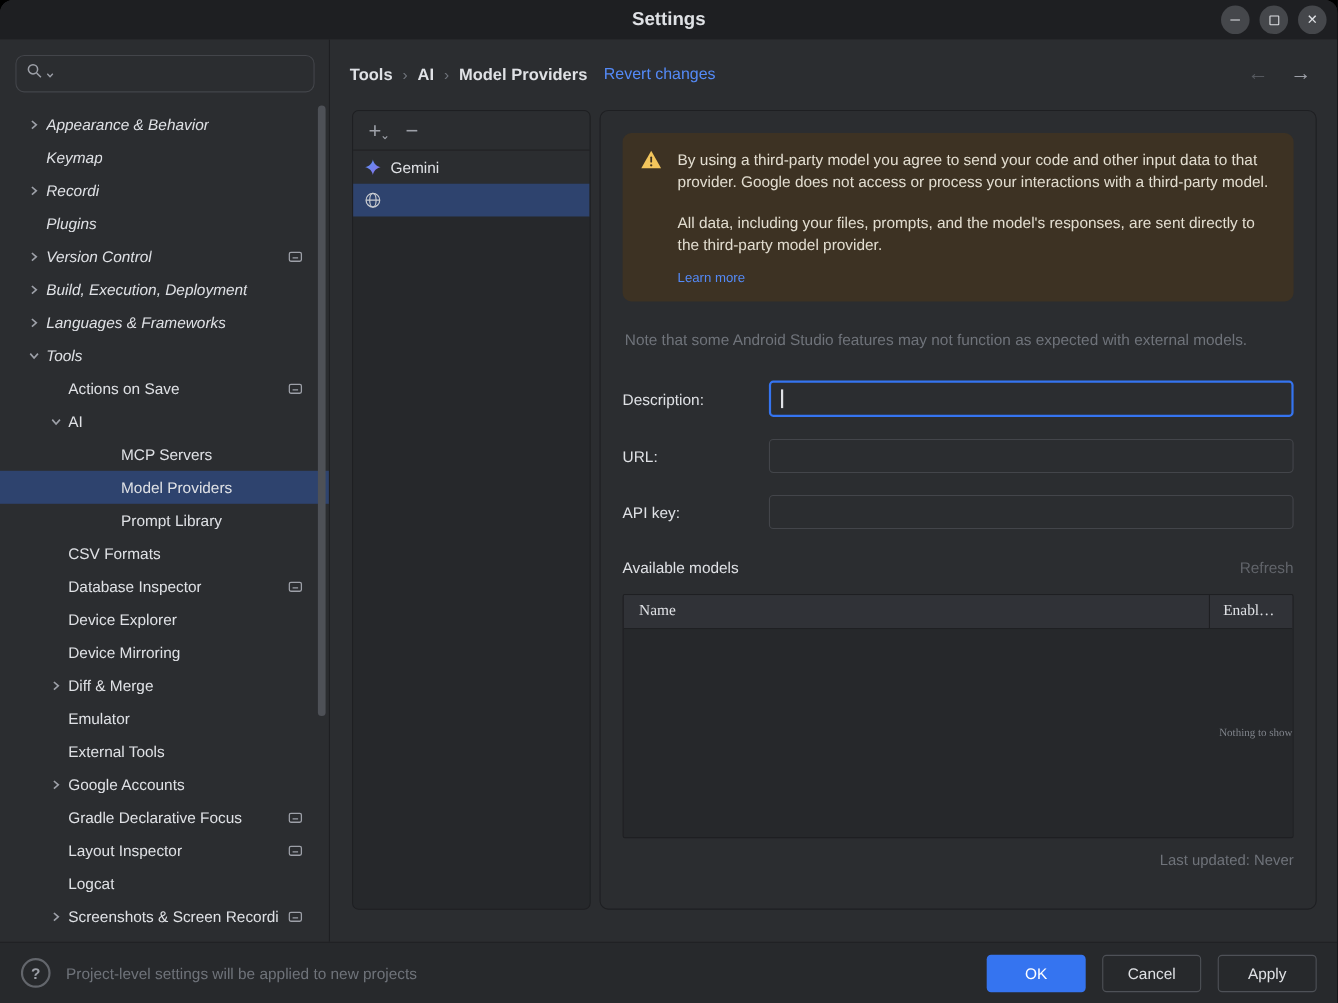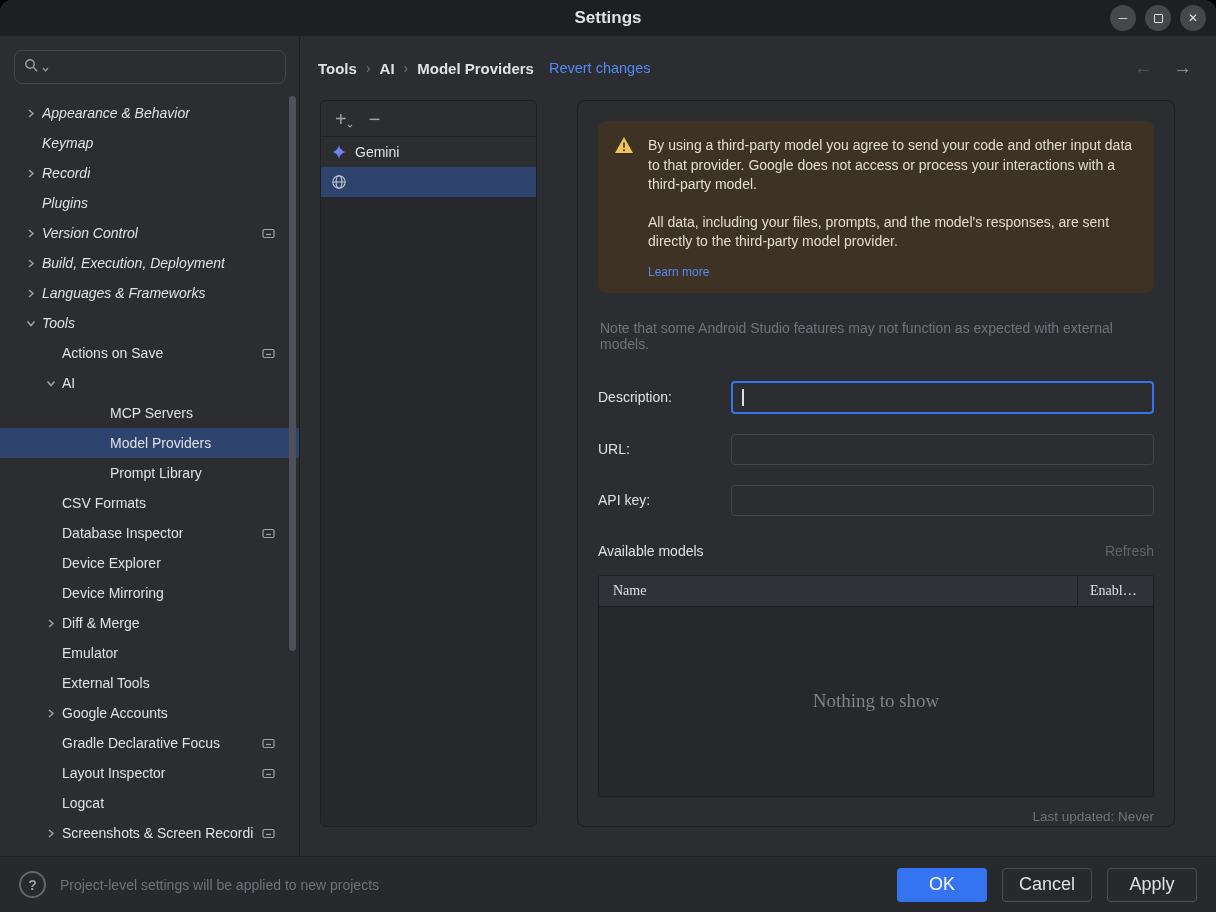--- a/index.html
+++ b/index.html
@@ -52,50 +52,50 @@
   .providers-panel { position:absolute; left:20px; top:64px; width:217px; height:727px; background:#26282b; border:1px solid #1e1f22; border-radius:6px; overflow:hidden; }
   .ptoolbar { height:36px; border-bottom:1px solid #1e1f22; display:flex; align-items:center; padding:0 14px; gap:22px; background:#2b2d30; }
   .tool-btn { color:#9da0a8; font-size:20px; line-height:20px; cursor:pointer; position:relative; }
   .tool-btn .mini-caret { position:absolute; right:-6px; bottom:-2px; }
   .prow { height:30px; display:flex; align-items:center; gap:8px; padding:0 10px; font-size:14px; color:#dfe1e5; cursor:pointer; background:#2b2d30; }
   .prow.sel { background:#2e436e; }
   .prow .picon { width:16px; display:flex; align-items:center; justify-content:center; }
   .pfill { background:#26282b; height:100%; }
 
   
-  .form-panel { position:absolute; left:245px; top:64px; width:598px; height:727px; background:#2b2d30; border:1px solid #1e1f22; border-radius:8px; padding:20px;margin-left:32px; }
+  .form-panel { position:absolute; left:245px; top:64px; width:652px; height:727px; background:#2b2d30; border:1px solid #1e1f22; border-radius:8px; padding:20px; }
   .banner { background:#3d3223; border-radius:8px; padding:15px 16px 13px; display:flex; gap:14px; }
   .banner .btext { max-width:566px; }
   .banner p { margin:0; font-size:14px; line-height:19.5px; color:#e2ddd0; }
   .banner p + p { margin-top:18px; }
   .learn { display:inline-block; margin-top:13px; color:#548af7; font-size:12px; cursor:pointer; }
   .note { margin:27px 2px 0; color:#6f737a; font-size:14px; }
   .frow { display:flex; align-items:center; margin-top:20px; }
   .frow.first { margin-top:29px; }
   .frow label { width:133px; min-width:133px; font-size:14px; color:#dfe1e5; }
   .inputwrap { flex:1; position:relative; }
   .inputwrap input { width:100%; height:31px; background:#2b2d30; border:1px solid #43454a; border-radius:4px; color:#dfe1e5; padding:0 9px; font-size:14px; outline:none; }
   .inputwrap.focused input { border:2px solid #3574f0; height:33px; }
   .caret { position:absolute; left:11px; top:8px; width:1.5px; height:17px; background:#dfe1e5; }
   .models-row { display:flex; align-items:center; margin-top:27px; }
   .models-title { font-size:14px; color:#dfe1e5; }
   .refresh { margin-left:auto; color:#61646a; font-size:14px; cursor:pointer; }
   .mtable { margin-top:16px; height:222px; border:1px solid #1e1f22; display:flex; flex-direction:column; border-radius:2px; overflow:hidden;font-family:Liberation Serif, serif; }
   .thead { height:31px; min-height:31px; background:#303237; display:flex; align-items:stretch; border-bottom:1px solid #1e1f22; font-size:14px; color:#dfe1e5; }
   .th-name { flex:1; display:flex; align-items:center; padding-left:14px; }
   .th-enabled { width:76px; display:flex; align-items:center; padding-left:12px; border-left:1px solid #1e1f22; overflow:hidden; white-space:nowrap; }
-  .tbody { flex:1; background:#26282b; display:flex; align-items:center; justify-content:center; color:#7f838a; font-size:19px; }
+  .tbody { flex:1; background:#26282b; display:flex; align-items:center; justify-content:flex-end; color:#7f838a; font-size:10px; }
   .last-updated { margin-top:12px; text-align:right; color:#6f737a; font-size:13.5px; }
 
   
   .footer { height:56px; border-top:1px solid #1e1f22; background:#27292c; display:flex; align-items:center; padding:0 19px; }
   .help { width:27px; height:27px; border-radius:50%; border:2px solid #63666c; color:#9da0a8; display:flex; align-items:center; justify-content:center; font-size:14px; font-weight:700; cursor:pointer; }
   .hint { color:#6f737a; font-size:14px; margin-left:14px; }
   .btns { margin-left:auto; display:flex; gap:15px; }
-  .btn { min-width:90px; height:34px; border-radius:4px; font-size:18px; display:flex; align-items:center; justify-content:center; cursor:pointer; }
+  .btn { min-width:90px; height:34px; border-radius:4px; font-size:14px; display:flex; align-items:center; justify-content:center; cursor:pointer; }
   .btn.primary { background:#3574f0; color:#fff; }
   .btn.ghost { background:transparent; border:1px solid #4e5157; color:#dfe1e5; }
 </style>
 </head>
 <body>
 
 <div class="window">
 
   <div class="titlebar">
     <div class="title">Settings</div>

